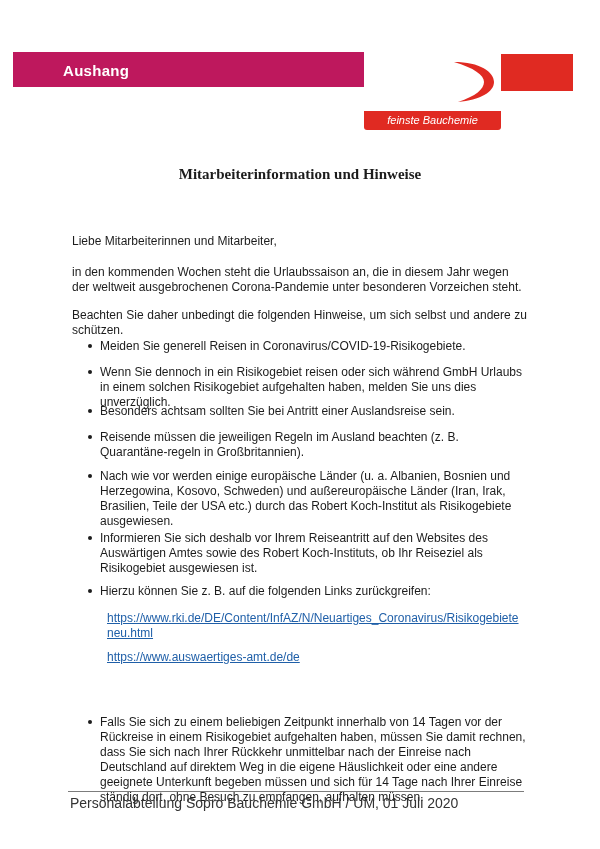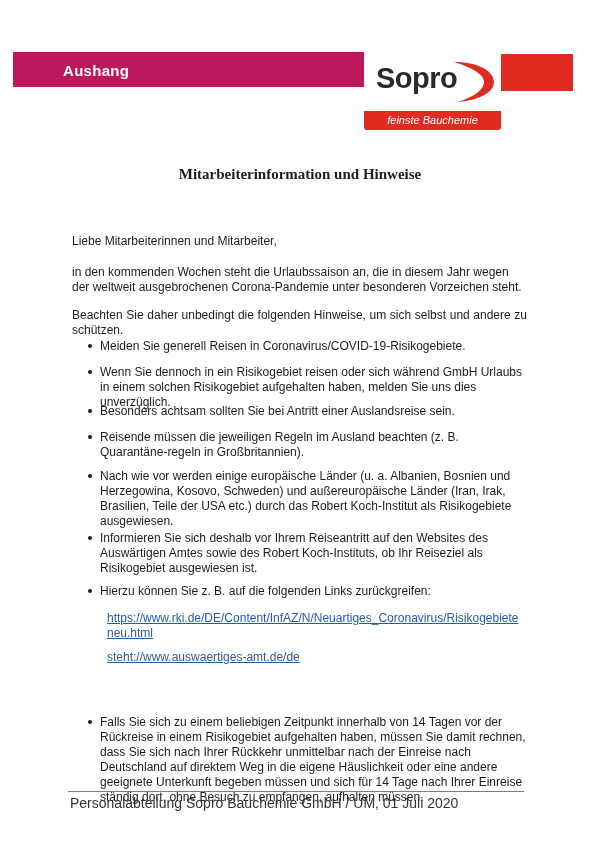--- a/index.html
+++ b/index.html
@@ -55,21 +55,20 @@
 </style>
 </head>
 <body>
 
 <div class="bar-left">
   <span class="label">Aushang</span>
 </div>
 <div class="bar-right"></div>
 
 <div class="logo-box">
-  <span class="logo-word">Sopro</span>
   <svg class="logo-swoosh" viewBox="0 0 46 46">
     <path d="M4 4 C30 4, 44 14, 44 24 C44 34, 30 42, 8 44 C26 38, 34 31, 34 24 C34 17, 24 10, 4 4 Z" fill="#e02a22"></path>
   </svg>
   <div class="tagline">feinste Bauchemie</div>
 </div>
 
 <div class="title">
   <div>Mitarbeiterinformation und Hinweise</div>
 </div>
 
@@ -103,21 +102,21 @@
 </div>
 <div class="item" style="top:584px;">
   <span class="dot"></span>
   <span class="txt">Hierzu können Sie z. B. auf die folgenden Links zurückgreifen:</span>
 </div>
 
 <a class="link" style="top:611px;">
   <span>https://www.rki.de/DE/Content/InfAZ/N/Neuartiges_Coronavirus/Risikogebiete</span><br>
   <span>neu.html</span>
 </a>
-<a class="link" style="top:650px;">steht://www.auswaertiges-amt.de/de</a>
+<a class="link" style="top:650px;">https://www.auswaertiges-amt.de/de</a>
 
 <div class="item" style="top:715px;">
   <span class="dot"></span>
   <span class="txt">Falls Sie sich zu einem beliebigen Zeitpunkt innerhalb von 14 Tagen vor der Rückreise in einem Risikogebiet aufgehalten haben, müssen Sie damit rechnen, dass Sie sich nach Ihrer Rückkehr unmittelbar nach der Einreise nach Deutschland auf direktem Weg in die eigene Häuslichkeit oder eine andere geeignete Unterkunft begeben müssen und sich für 14 Tage nach Ihrer Einreise ständig dort, ohne Besuch zu empfangen, aufhalten müssen.</span>
 </div>
 
 <div class="footer-rule"></div>
 <div class="footer">Personalabteilung Sopro Bauchemie GmbH / UM, 01 Juli 2020</div>
 
 </body></html>

